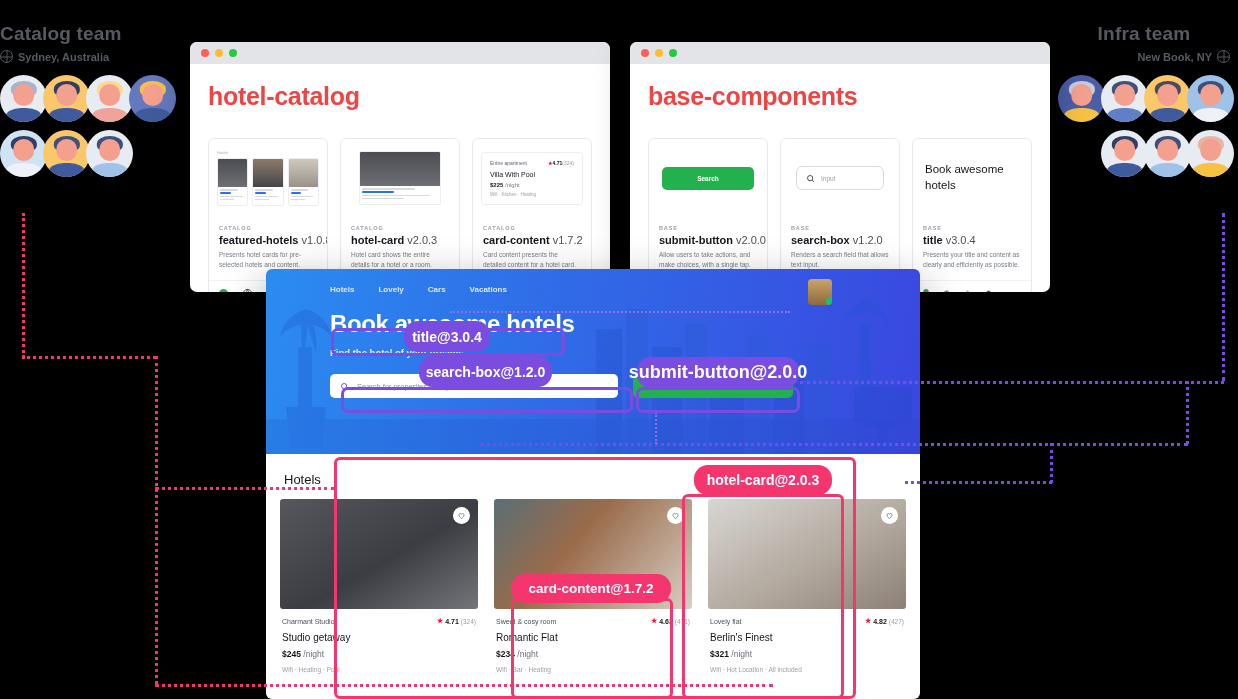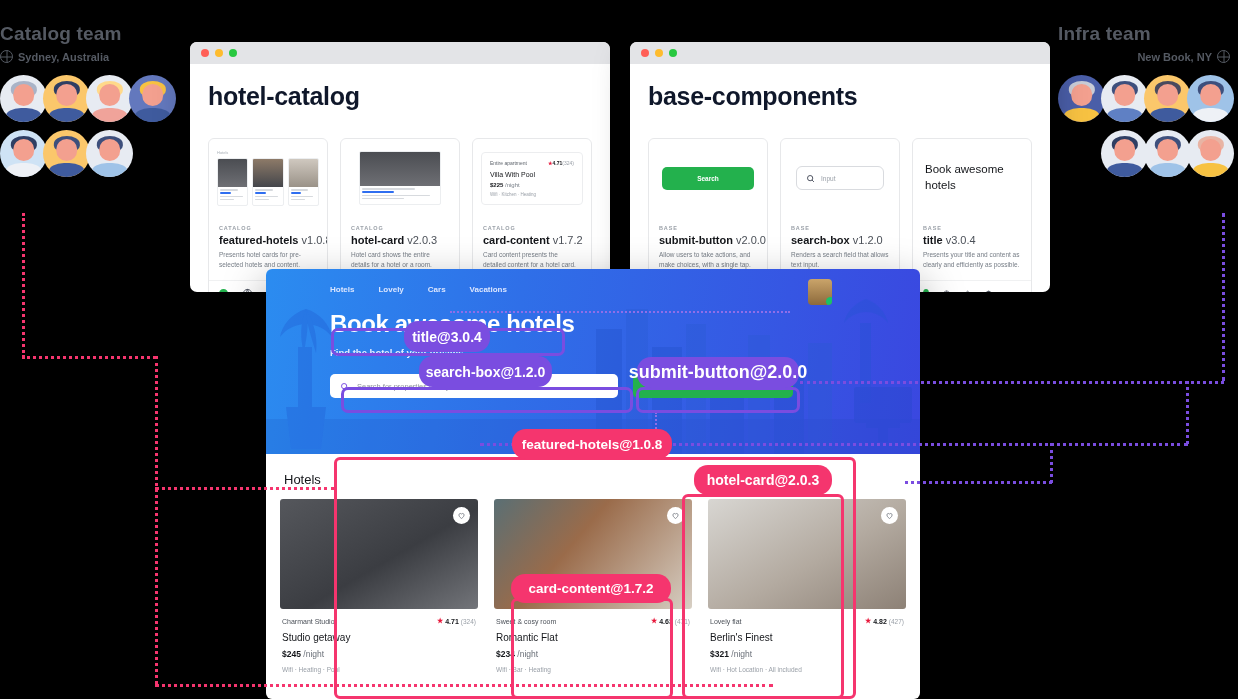--- a/index.html
+++ b/index.html
@@ -56,21 +56,21 @@
     position: absolute; background: #fff; border-radius: 7px;
     box-shadow: 0 12px 34px rgba(0,0,0,.35); overflow: hidden;
   }
   .titlebar {
     height: 22px; background: #e3e4e7; display: flex;
     align-items: center; padding-left: 11px; gap: 6px;
   }
   .dot { width: 8px; height: 8px; border-radius: 50%; }
   .dot.r { background: #ff5f57; } .dot.y { background: #febc2e; } .dot.g { background: #28c840; }
   .win-body { padding: 18px; }
-  .win-title { font-size: 25px; font-weight: bold; color: #0f172a; letter-spacing: -.3px; }
+  .win-title { font-size: 25px; font-weight: bold; color: #ef4444; letter-spacing: -.3px; }
 
   .comp-grid { display: flex; gap: 12px; margin-top: 27px; }
   .comp-card {
     flex: 1; border: 1px solid #e7e8ea; border-radius: 6px;
     overflow: hidden; background: #fff; min-width: 0;
   }
   .comp-preview {
     height: 78px; display: flex; align-items: center; justify-content: center;
     padding: 8px; overflow: hidden;
   }
@@ -282,21 +282,21 @@
           </div>
         <div class="av" style="background:#e7ebf2">
             <div class="hair" style="background:#3d4f7c"></div>
             <div class="head" style="background:#f3a08f"></div>
             <div class="body" style="background:#9fc3e8"></div>
           </div>
       </div>
     </div>
   </div>
 
-  <div class="team" style="right:8px; top:24px; text-align:left;">
+  <div class="team" style="right:8px; top:24px; text-align:center;">
     <div class="team-title">Infra team</div>
     <div class="team-loc" style="justify-content:flex-end">
       <span>New Book, NY</span>
       <span class="globe"></span>
     </div>
     <div class="avatars">
       <div class="avrow" style="justify-content:flex-end">
         <div class="av" style="background:#4a5ea8">
             <div class="hair" style="background:#c9ccd6"></div>
             <div class="head" style="background:#f3a08f"></div>
@@ -672,17 +672,16 @@
   <div class="hl purple" style="left:331px; top:328px; width:234px; height:28px; border-radius:7px;"></div>
   <div class="hl purple" style="left:341px; top:387px; width:292px; height:26px; border-radius:7px;"></div>
   <div class="hl purple" style="left:636px; top:387px; width:164px; height:26px; border-radius:7px;"></div>
   <div class="hl pink" style="left:334px; top:457px; width:522px; height:242px; border-radius:6px;"></div>
   <div class="hl pink" style="left:682px; top:494px; width:162px; height:205px; border-radius:6px;"></div>
   <div class="hl pink" style="left:511px; top:598px; width:162px; height:101px; border-radius:6px;"></div>
 
   <div class="badge purple" style="left:404px; top:297px; width:86px; height:31px; font-size:14px;margin-top:24px;">title@3.0.4</div>
   <div class="badge purple" style="left:419px; top:356px; width:133px; height:31px; font-size:14px;">search-box@1.2.0</div>
   <div class="badge purple" style="left:637px; top:357px; width:162px; height:31px; font-size:18px;">submit-button@2.0.0</div>
-  <div class="badge pink" style="left:512px; top:429px; width:160px; height:30px; font-size:13.5px;">featured-hotels@1.0.8</div>
   <div class="badge pink" style="left:694px; top:465px; width:138px; height:30px; font-size:14px;">hotel-card@2.0.3</div>
   <div class="badge pink" style="left:511px; top:574px; width:160px; height:29px; font-size:13.5px;">card-content@1.7.2</div>
 
 </div>
 
 </body></html>

